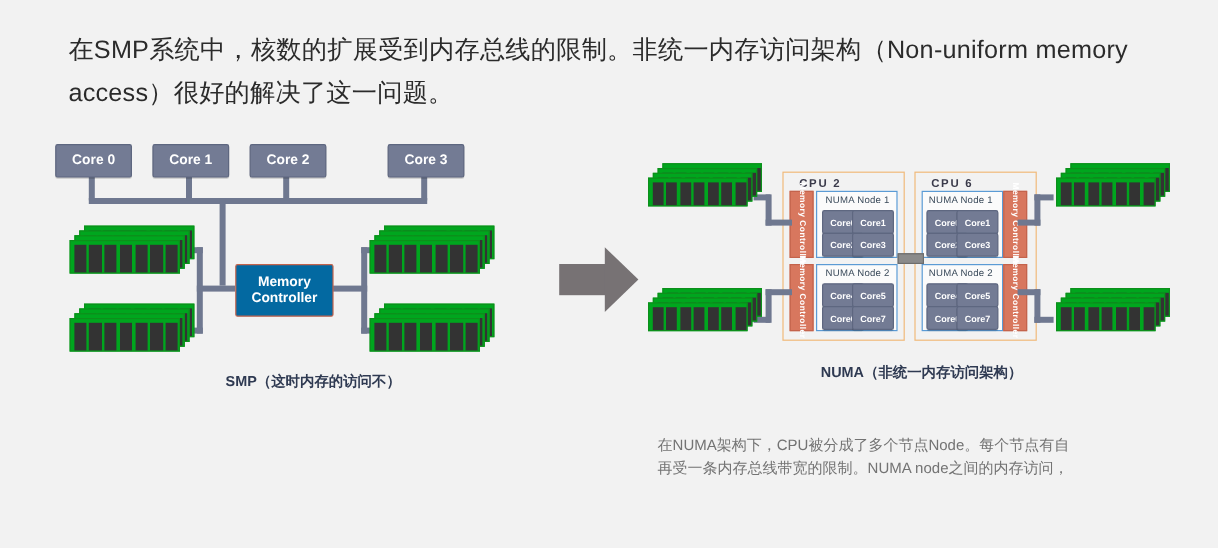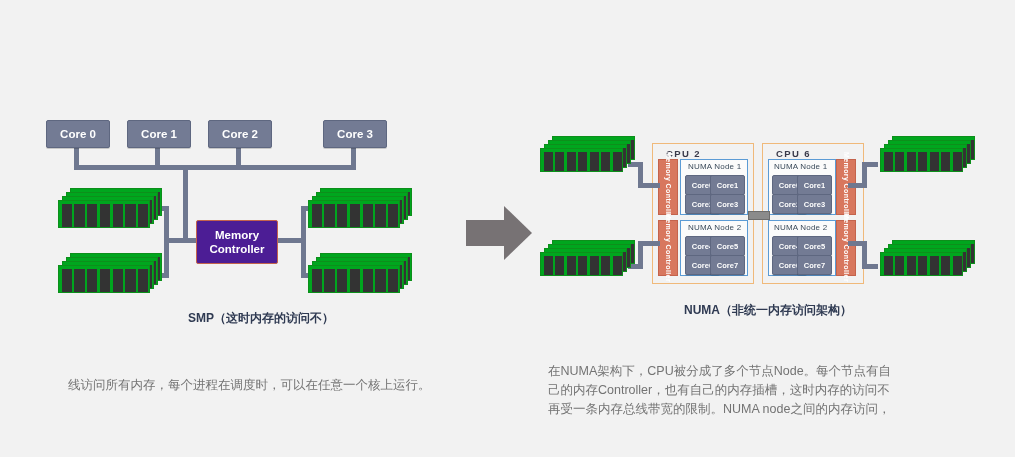--- a/index.html
+++ b/index.html
@@ -24,21 +24,21 @@
   #smp{position:absolute;left:50px;top:120px;width:420px;height:215px;}
   .core-box{
     position:absolute;width:62px;height:26px;
     background:#737b94;border:1px solid #5e6780;border-radius:2px;
     color:#ffffff;font-size:11.5px;font-weight:bold;
     display:flex;align-items:center;justify-content:center;
     box-shadow:0 1px 0 rgba(0,0,0,.18);
   }
   .bus{position:absolute;background:#6f7890;}
   .memctl{
-    position:absolute;background:#4c1d95;border:1px solid #c4634c;
+    position:absolute;background:#0369a1;border:1px solid #c4634c;
     color:#fff;font-weight:bold;font-size:11.5px;line-height:14px;
     display:flex;flex-direction:column;align-items:center;justify-content:center;
     text-align:center;border-radius:2px;
   }
 
   
   .ram{position:relative;}
   .ram .stick{
     position:absolute;background:#00a61e;border:1px solid #0d8f1b;
     box-sizing:border-box;
@@ -108,20 +108,21 @@
     position:absolute;left:620px;top:404px;
     font-size:34px;color:#cfcfcf;letter-spacing:4px;
     white-space:nowrap;pointer-events:none;
   }
 </style>
 </head>
 <body>
 
 <div class="canvas">
 
+  <div class="intro">在SMP系统中，核数的扩展受到内存总线的限制。非统一内存访问架构（Non-uniform memory access）很好的解决了这一问题。</div>
 
   <div id="smp">
 
     <div class="bus" style="left:24px;top:45px;width:282px;height:5px;"></div>
     <div class="bus" style="left:133px;top:45px;width:5px;height:73px;"></div>
     <div class="bus" style="left:24px;top:26px;width:5px;height:21px;"></div>
     <div class="bus" style="left:105px;top:26px;width:5px;height:21px;"></div>
     <div class="bus" style="left:186px;top:26px;width:5px;height:21px;"></div>
     <div class="bus" style="left:301px;top:26px;width:5px;height:21px;"></div>
 
@@ -562,23 +563,21 @@
           <div class="chip" style="left: 48.5px; top: 2.5px; width: 9px; height: 19px;"></div>
           <div class="chip" style="left: 60px; top: 2.5px; width: 9px; height: 19px;"></div>
           <div class="chip" style="left: 71.5px; top: 2.5px; width: 9px; height: 19px;"></div>
         </div>
       </div>
 
     <div class="caption" style="left:144px;top:174px;">NUMA（非统一内存访问架构）</div>
   </div>
 
   <div class="desc" style="left:68px;top:376px;width:440px;">
-    <div>线访问所有内存，每个进程在调度时，可以在任意一个核上运行。</div>
   </div>
 
   <div class="desc" style="left:548px;top:362px;width:440px;">
     <div>在NUMA架构下，CPU被分成了多个节点Node。每个节点有自</div>
-    <div>己的内存Controller，也有自己的内存插槽，这时内存的访问不</div>
     <div>再受一条内存总线带宽的限制。NUMA node之间的内存访问，</div>
   </div>
 
 
 </div>
 
 </body></html>

